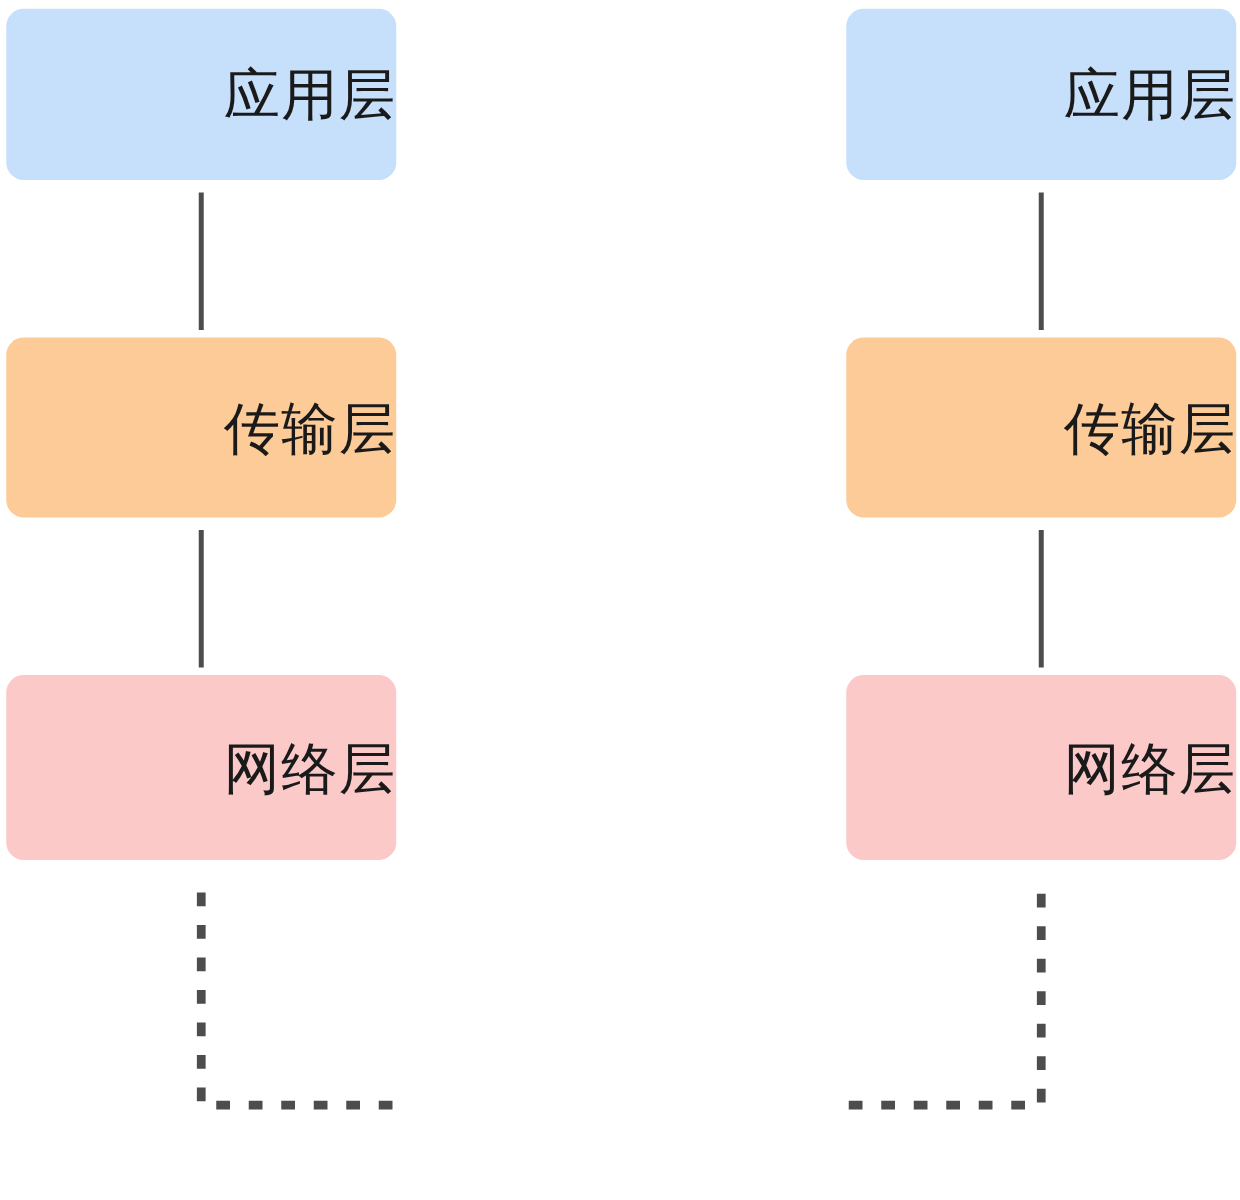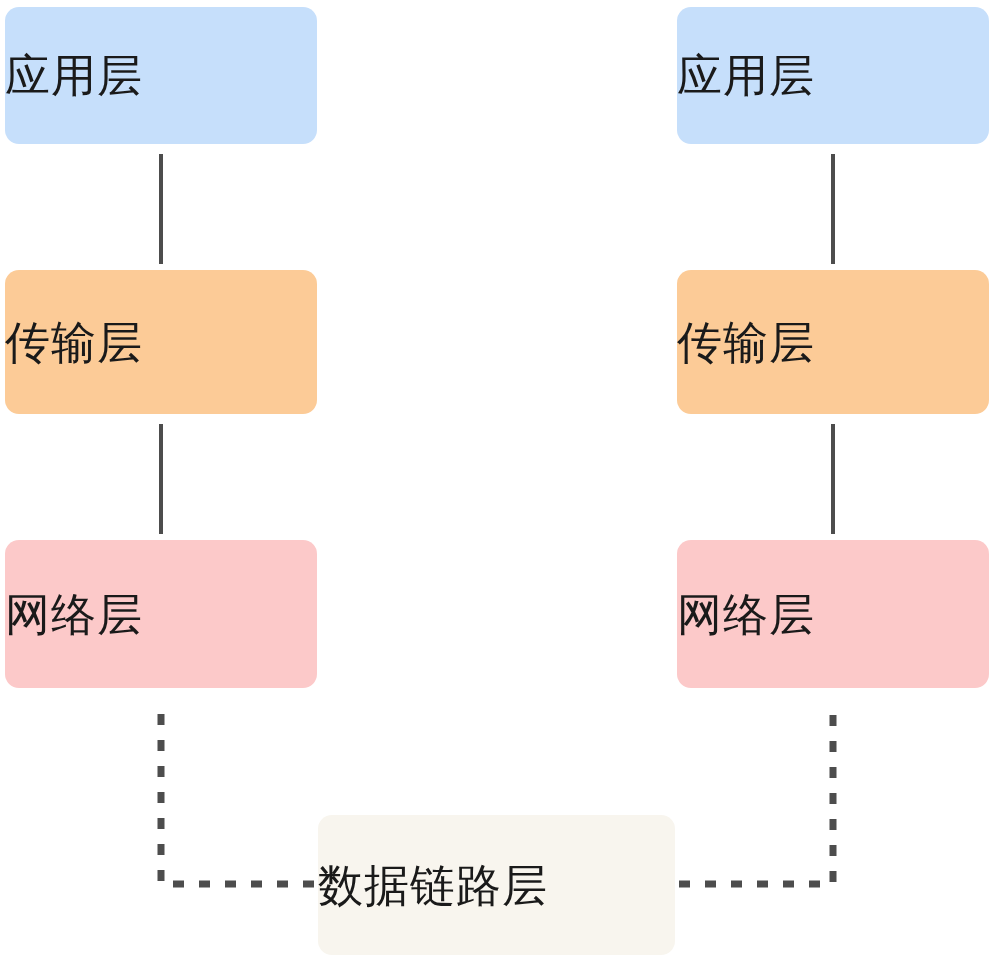--- a/index.html
+++ b/index.html
@@ -17,21 +17,21 @@
     position: relative;
     width: 992px;
     height: 960px;
     background: #ffffff;
   }
   .node {
     position: absolute;
     border-radius: 14px;
     display: flex;
     align-items: center;
-    justify-content: flex-start;
+    justify-content: flex-end;
     box-sizing: border-box;
     color: #1a1a1a;
     font-size: 45px;
     line-height: 1;
     letter-spacing: 1px;
     white-space: nowrap;
     user-select: none;
   }
   .node-label {
     display: block;
@@ -119,17 +119,14 @@
   </div>
 
   <div class="node" id="node-trans-right">
     <span class="node-label">传输层</span>
   </div>
 
   <div class="node" id="node-net-right">
     <span class="node-label">网络层</span>
   </div>
 
-  <div class="node" id="node-datalink">
-    <span class="node-label">数据链路层</span>
-  </div>
 
 </div>
 
 </body></html>

